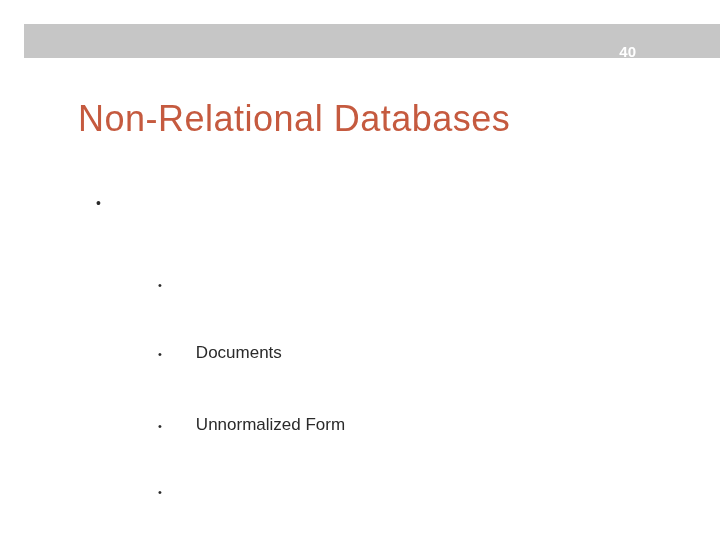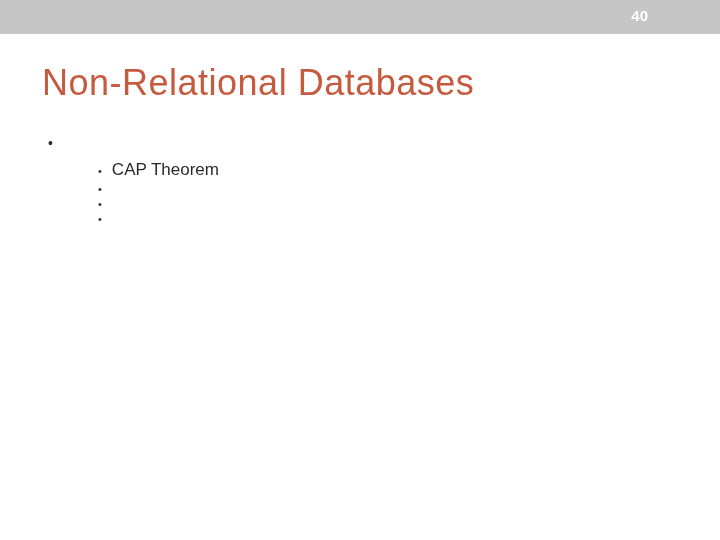--- a/index.html
+++ b/index.html
@@ -1,17 +1,17 @@
 <!DOCTYPE html>
 <html><head>
   <meta charset="utf-8">
   <style>
     * {
       margin: 0;
-      padding: 0;
+      padding: 12px;
       box-sizing: border-box;
     }
     body {
       width: 720px;
       height: 540px;
       background: #ffffff;
       font-family: "Century Gothic", "Avant Garde", "Futura", sans-serif;
       position: relative;
       overflow: hidden;
     }
@@ -30,21 +30,21 @@
       font-weight: bold;
     }
     .content {
       padding: 28px 42px 0 42px;
     }
     .title {
       color: #c55a3f;
       font-size: 36px;
       font-weight: 300;
       letter-spacing: 0.5px;
-      margin-bottom: 32px;
+      margin-bottom: 20px;
     }
     .bullet-l1 {
       font-size: 22px;
       color: #2a2a2a;
       font-weight: 300;
       margin-left: 6px;
       margin-bottom: 10px;
       display: flex;
       align-items: baseline;
       gap: 10px;
@@ -82,25 +82,26 @@
 <div class="content">
   <h1 class="title">Non-Relational Databases</h1>
 
   <div class="bullet-l1">
     <span class="dot">•</span>
   </div>
 
   <div class="sublist">
     <div class="bullet-l2">
       <span class="dot">•</span>
-      <span>CAP Theorem</span>
     </div>
     <div class="bullet-l2">
       <span class="dot">•</span>
+      <span>Documents</span>
     </div>
     <div class="bullet-l2">
       <span class="dot">•</span>
+      <span>Unnormalized Form</span>
     </div>
     <div class="bullet-l2">
       <span class="dot">•</span>
     </div>
   </div>
 </div>
 
 </body></html>

